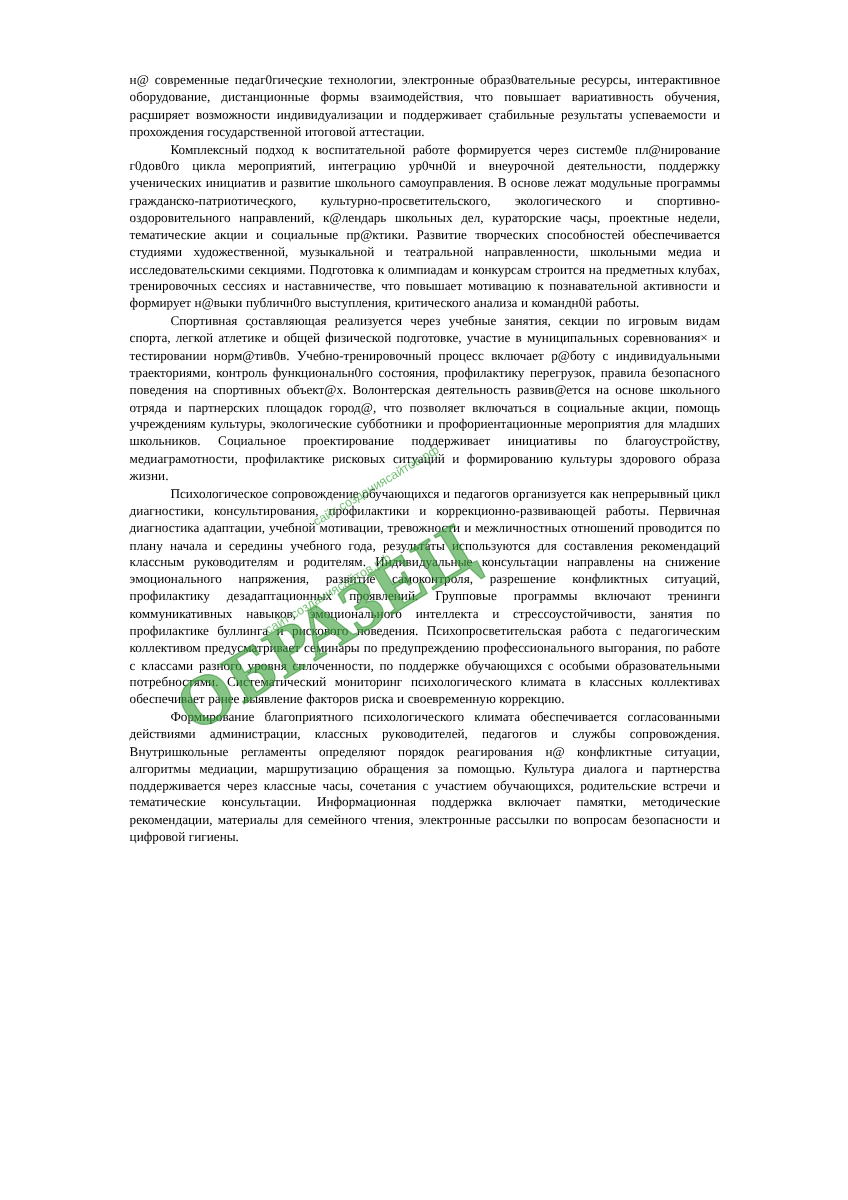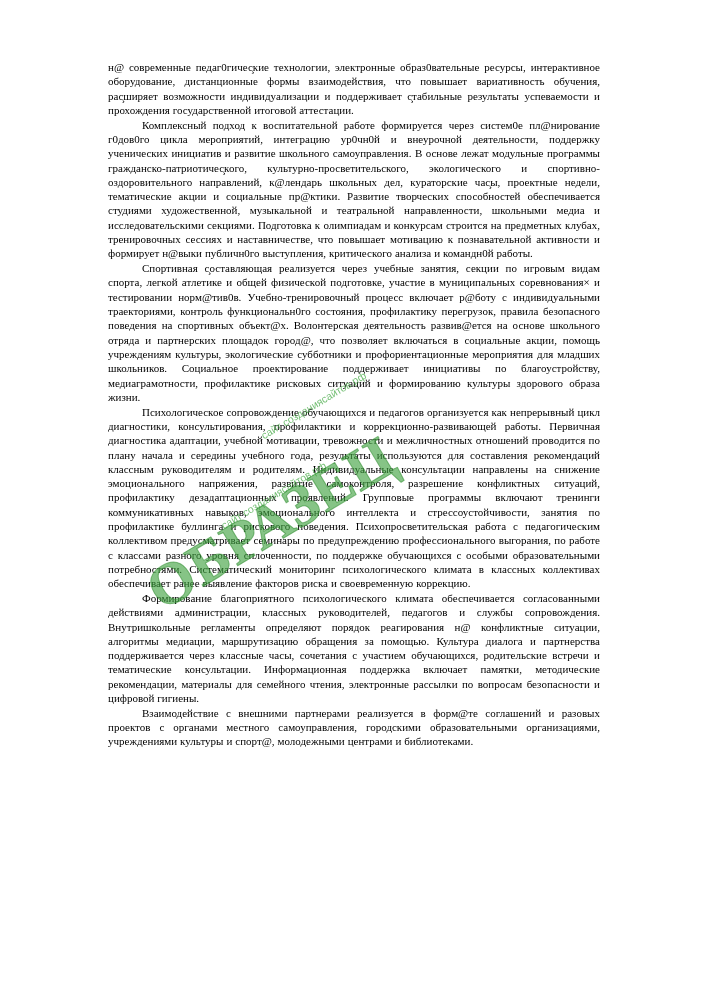--- a/index.html
+++ b/index.html
@@ -87,21 +87,20 @@
 <body>
 
 <div class="page">
 
   <div class="doc-body">
     <p class="para first">н@ современные педаг0гичес̧кие технологии, электронные образ0вательные ресурсы, интерактивное оборудование, дистанционные формы взаимодействия, что повышает вариативность обучения, рас̧ширяет возможности индивидуализации и поддерживает с̧табильные результаты успеваемости и прохождения государственной итоговой аттестации.</p>
     <p class="para">Комплексный подход к воспитательной работе формируется через систем0е пл@нирование г0дов0го цикла мероприятий, интеграцию ур0чн0й и внеурочной деятельности, поддержку ученических инициатив и развитие школьного самоуправления. В основе лежат модульные программы гражданско-патриотичес̧кого, культурно-просветительского, экологического и спортивно-оздоровительного направлений, к@лендарь школьных дел, кураторские час̧ы, проектные недели, тематические акции и социальные пр@ктики. Развитие творческих способностей обеспечивается студиями художественной, музыкальной и театральной направленности, школьными медиа и исследовательскими секциями. Подготовка к олимпиадам и конкурсам строится на предметных клубах, тренировочных сессиях и наставничестве, что повышает мотивацию к познавательной активности и формирует н@выки публичн0го выступления, критического анализа и командн0й работы.</p>
     <p class="para">Спортивная с̧оставляющая реализуется через учебные занятия, секции по игровым видам спорта, легкой атлетике и общей физической подготовке, участие в муниципальных соревнования× и тестировании норм@тив0в. Учебно-тренировочный процесс включает р@боту с индивидуальными траекториями, контроль функциональн0го состояния, профилактику перегрузок, правила безопасного поведения на спортивных объект@х. Волонтерская деятельность развив@ется на основе школьного отряда и партнерских площадок город@, что позволяет включаться в социальные акции, помощь учреждениям культуры, экологические субботники и профориентационные мероприятия для младших школьников. Социальное проектирование поддерживает инициативы по благоустройству, медиаграмотности, профилактике рисковых ситуаций и формированию культуры здорового образа жизни.</p>
     <p class="para">Психологическое сопровождение обучающихся и педагогов организуется как непрерывный цикл диагностики, консультирования, профилактики и коррекционно-развивающей работы. Первичная диагностика адаптации, учебной мотивации, тревожности и межличностных отношений проводится по плану начала и середины учебного года, результаты используются для составления рекомендаций классным руководителям и родителям. Индивидуальные консультации направлены на снижение эмоционального напряжения, развитие самоконтроля, разрешение конфликтных ситуаций, профилактику дезадаптационных проявлений. Групповые программы включают тренинги коммуникативных навыков, эмоционального интеллекта и стрессоустойчивости, занятия по профилактике буллинга и рискового поведения. Психопросветительская работа с педагогическим коллективом предусматривает семинары по предупреждению профессионального выгорания, по работе с классами разного уровня сплоченности, по поддержке обучающихся с особыми образовательными потребностями. Систематический мониторинг психологического климата в классных коллективах обеспечивает ранее выявление факторов риска и своевременную коррекцию.</p>
     <p class="para">Формирование благоприятного психологического климата обеспечивается согласованными действиями администрации, классных руководителей, педагогов и службы сопровождения. Внутришкольные регламенты определяют порядок реагирования н@ конфликтные ситуации, алгоритмы медиации, маршрутизацию обращения за помощью. Культура диалога и партнерства поддерживается через классные часы, сочетания с участием обучающихся, родительские встречи и тематические консультации. Информационная поддержка включает памятки, методические рекомендации, материалы для семейного чтения, электронные рассылки по вопросам безопасности и цифровой гигиены.</p>
-    <p class="para">Взаимодействие с внешними партнерами реализуется в форм@те соглашений и разовых проектов с органами местного самоуправления, городскими образовательными организациями, учреждениями культуры и спорт@, молодежными центрами и библиотеками.</p>
   </div>
 
   <div class="watermark">
     <div class="wm-sub">сайт созданиясайтов.рф</div>
     <div class="wm-sub2">сайт созданиясайтов.рф</div>
     <div class="wm-main">ОБРАЗЕЦ</div>
   </div>
 
 </div>
 

